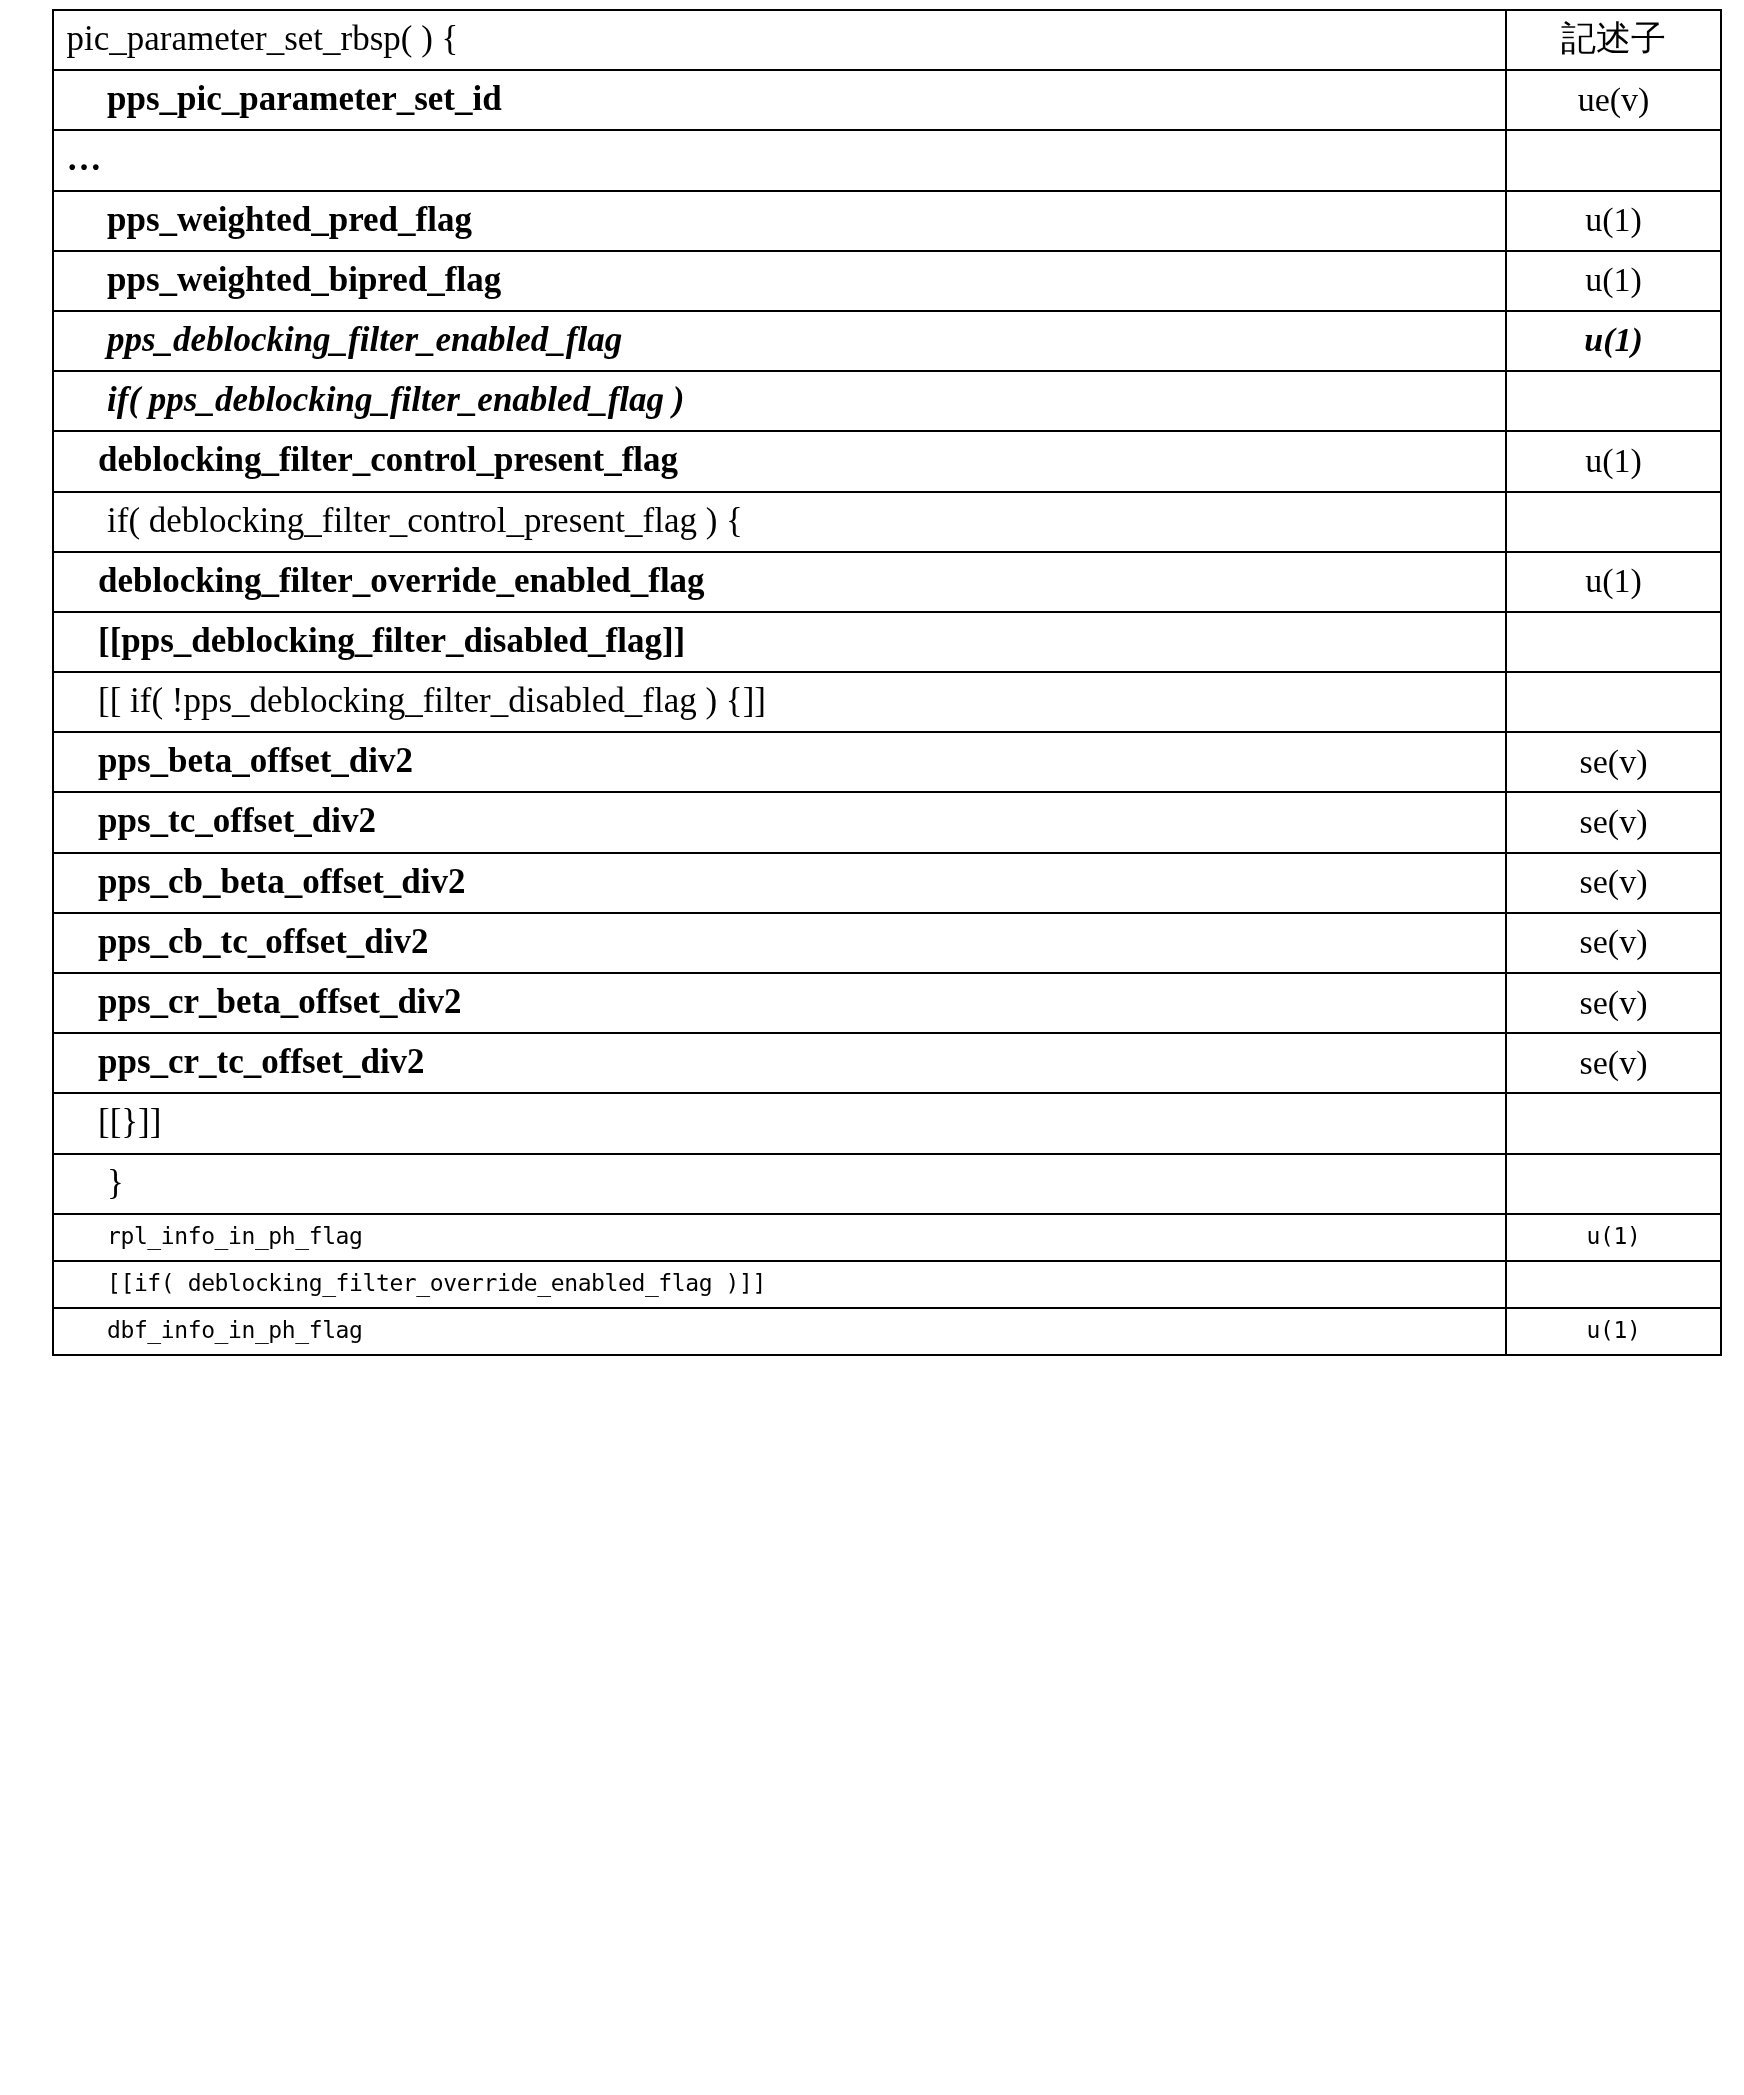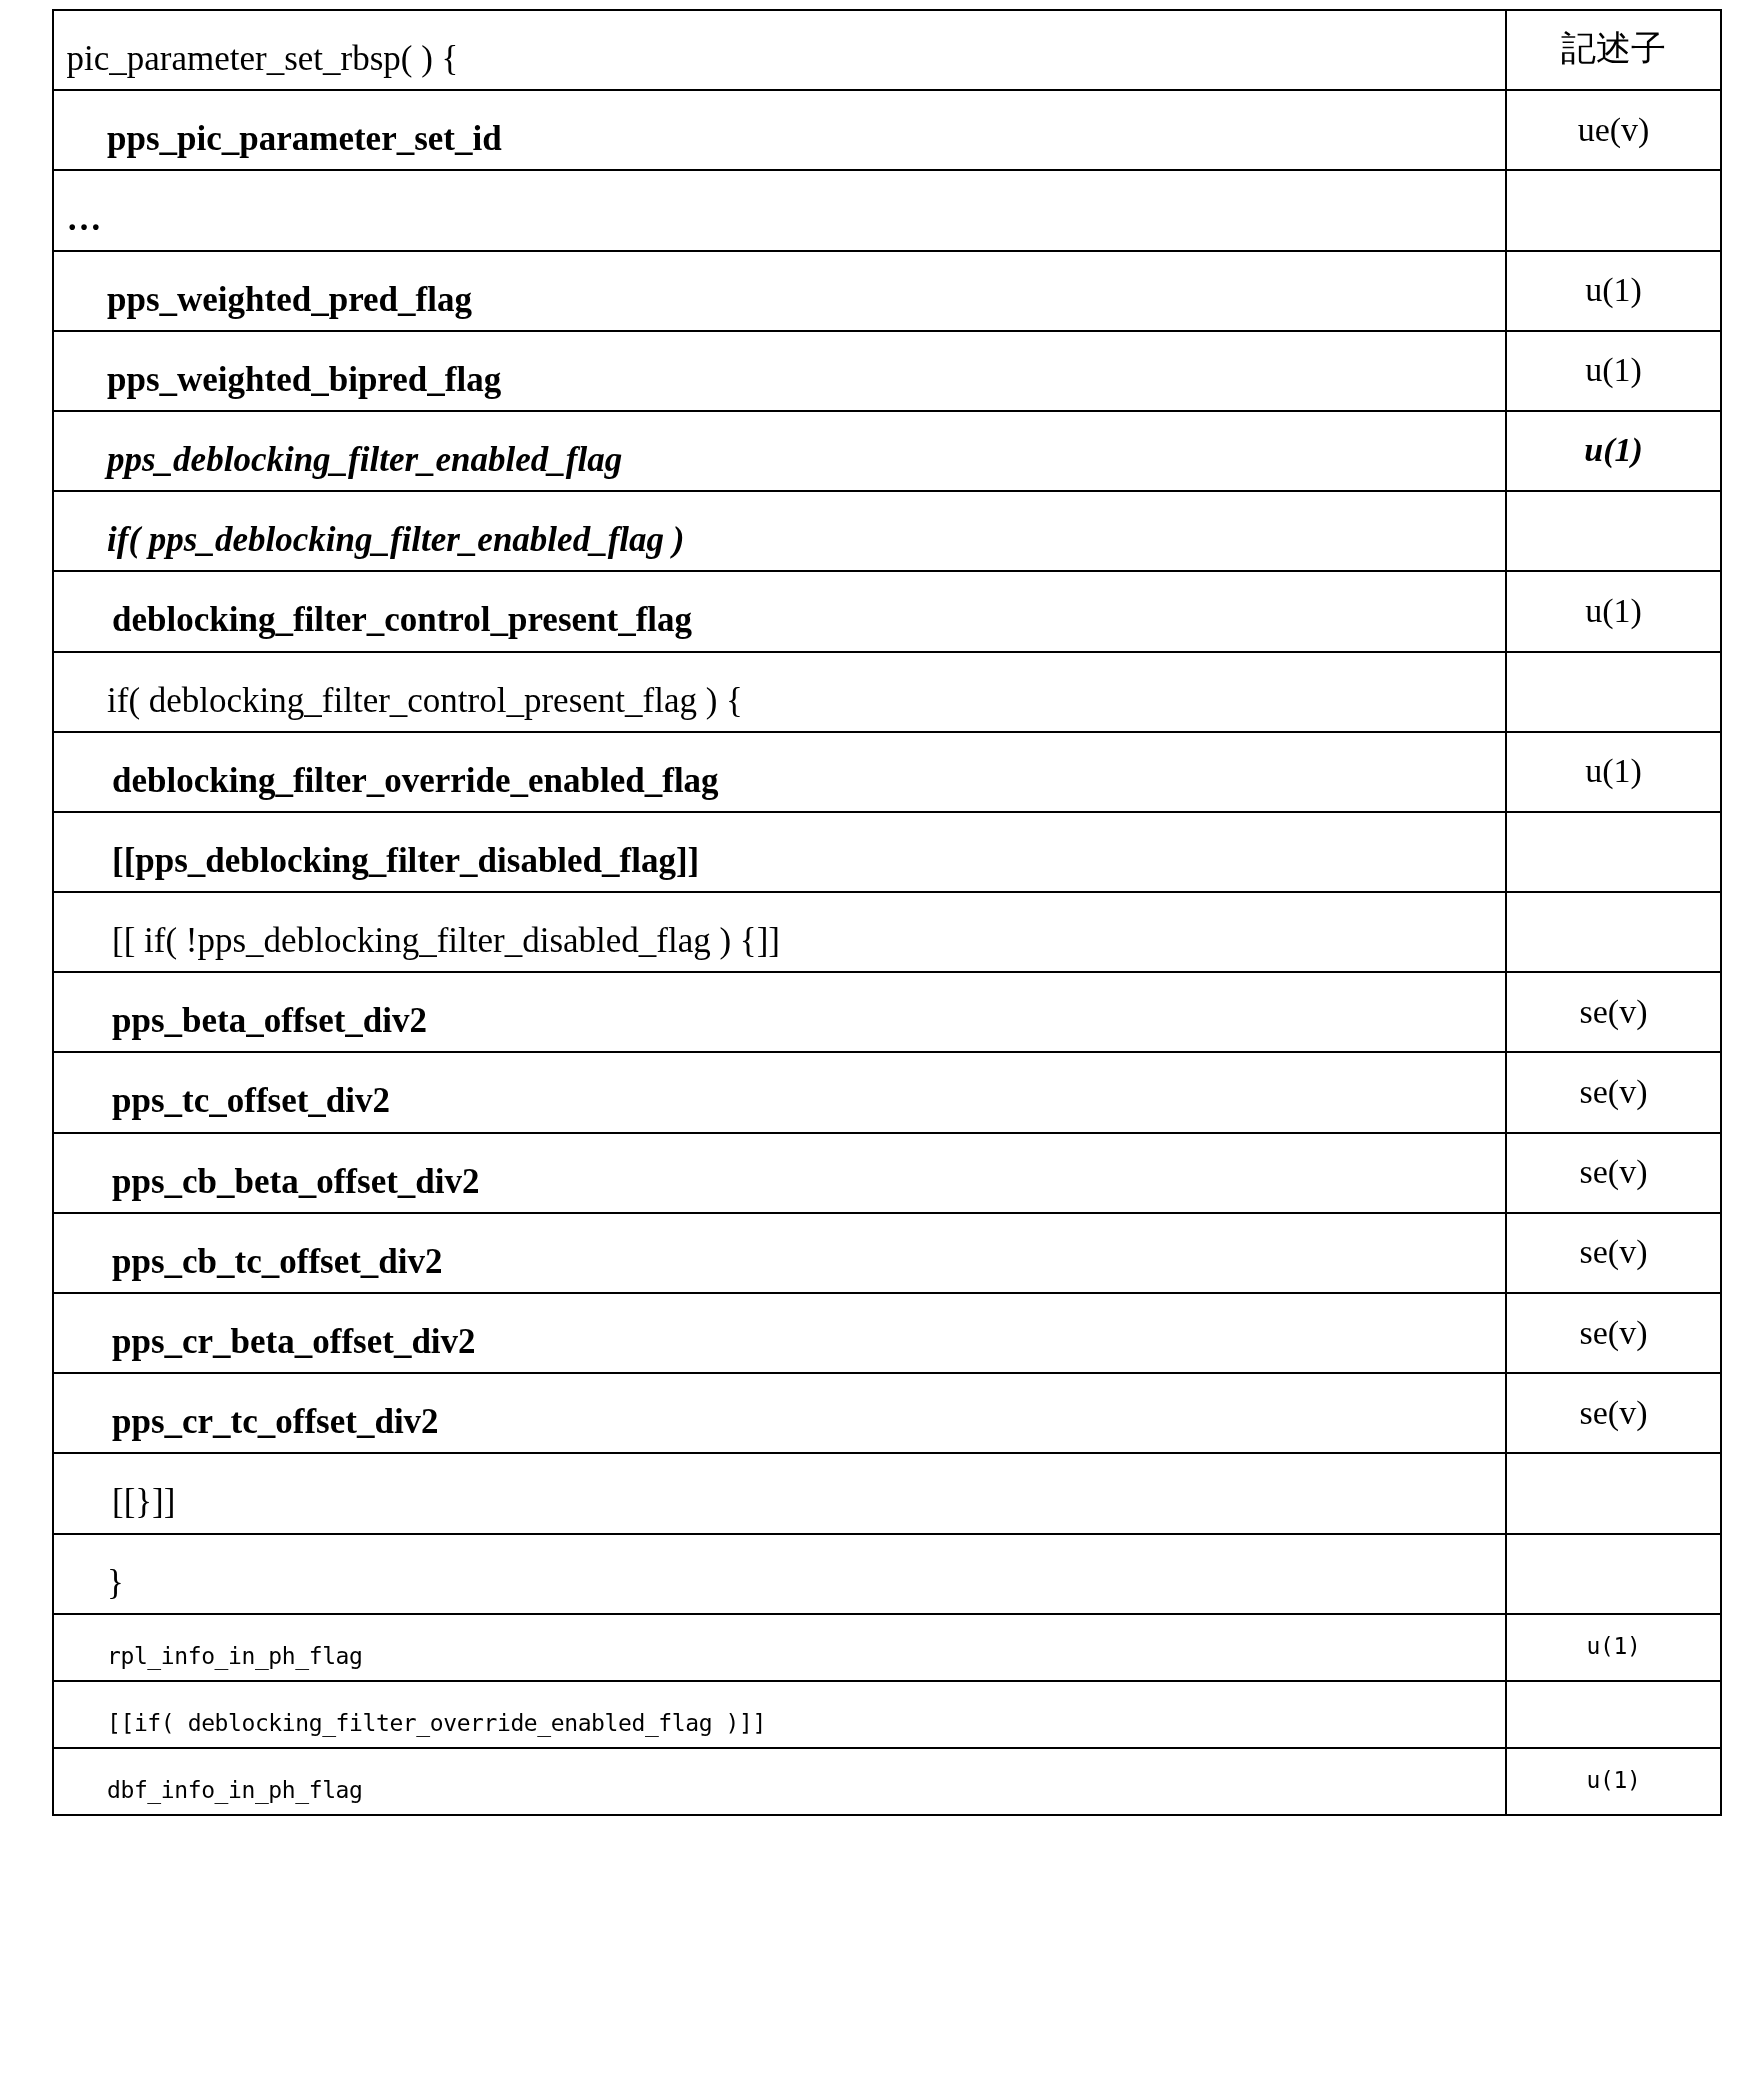--- a/index.html
+++ b/index.html
@@ -35,21 +35,20 @@
   td.col-desc {
     width: auto;
     text-align: center;
   }
   .cellpad {
     padding: 9px 12.5px 10.7px 12.5px;
     font-size: 35px;
     line-height: 1.1;
     white-space: pre;
     overflow: hidden;
-    margin-top: 20px;
   }
   .desc {
     padding: 9px 7.2px 10.7px 7.2px;
     font-size: 34px;
     line-height: 1.1;
     text-align: center;
     white-space: pre;
   }
   .desc-jp {
     font-size: 35px;
@@ -62,21 +61,21 @@
     font-size: 23px;
     letter-spacing: -0.4px;
   }
   .dots {
     font-weight: bold;
     letter-spacing: 1.8px;
   }
   
   .ind0 { padding-left: 12.5px; }
   .ind1 { padding-left: 53px; }
-  .ind2 { padding-left: 58px; }
+  .ind2 { padding-left: 44px; }
 </style>
 </head>
 <body>
 
 <div class="page">
   <table class="syntax">
     <colgroup>
       <col class="c1">
       <col class="c2" style="width:215px">
     </colgroup>

